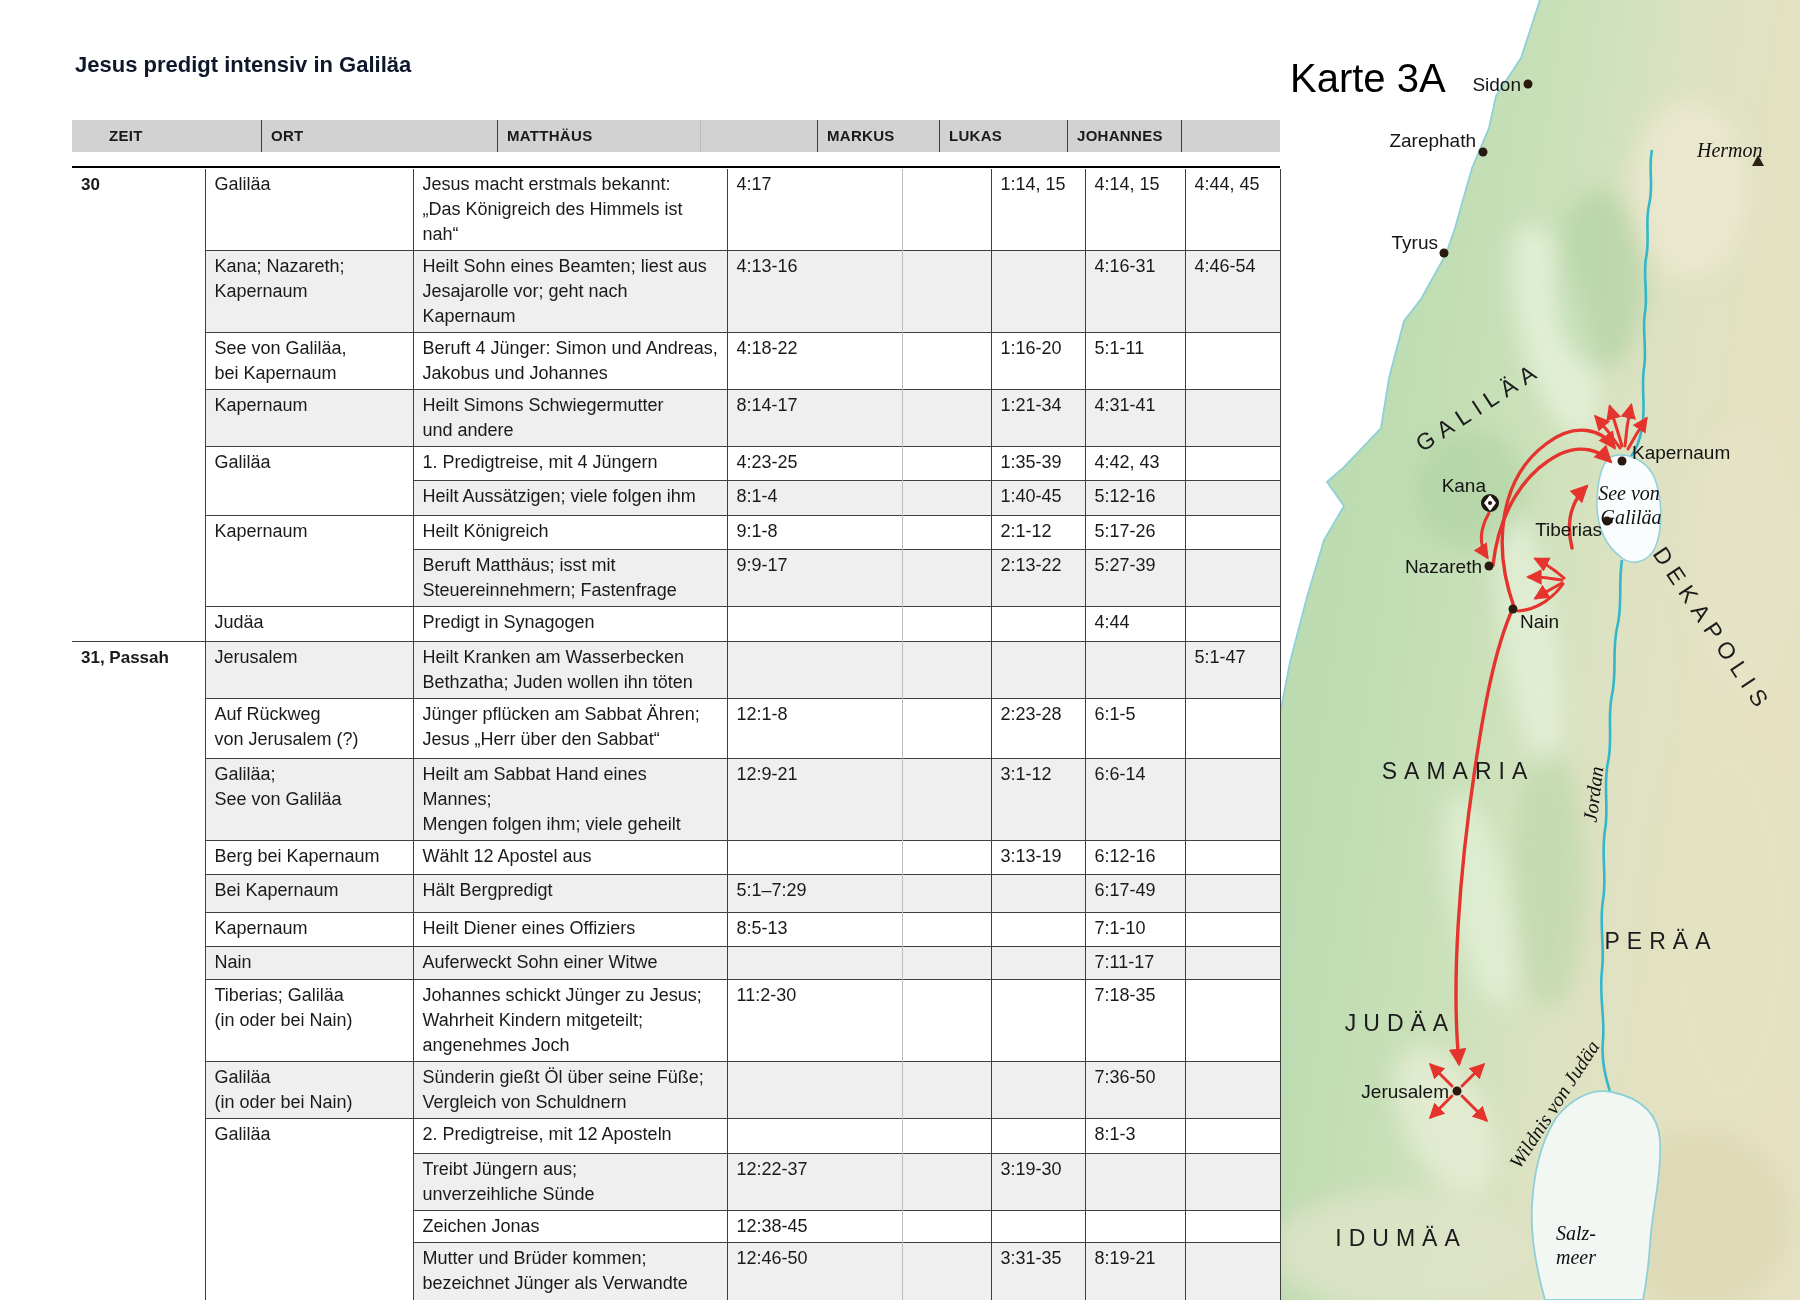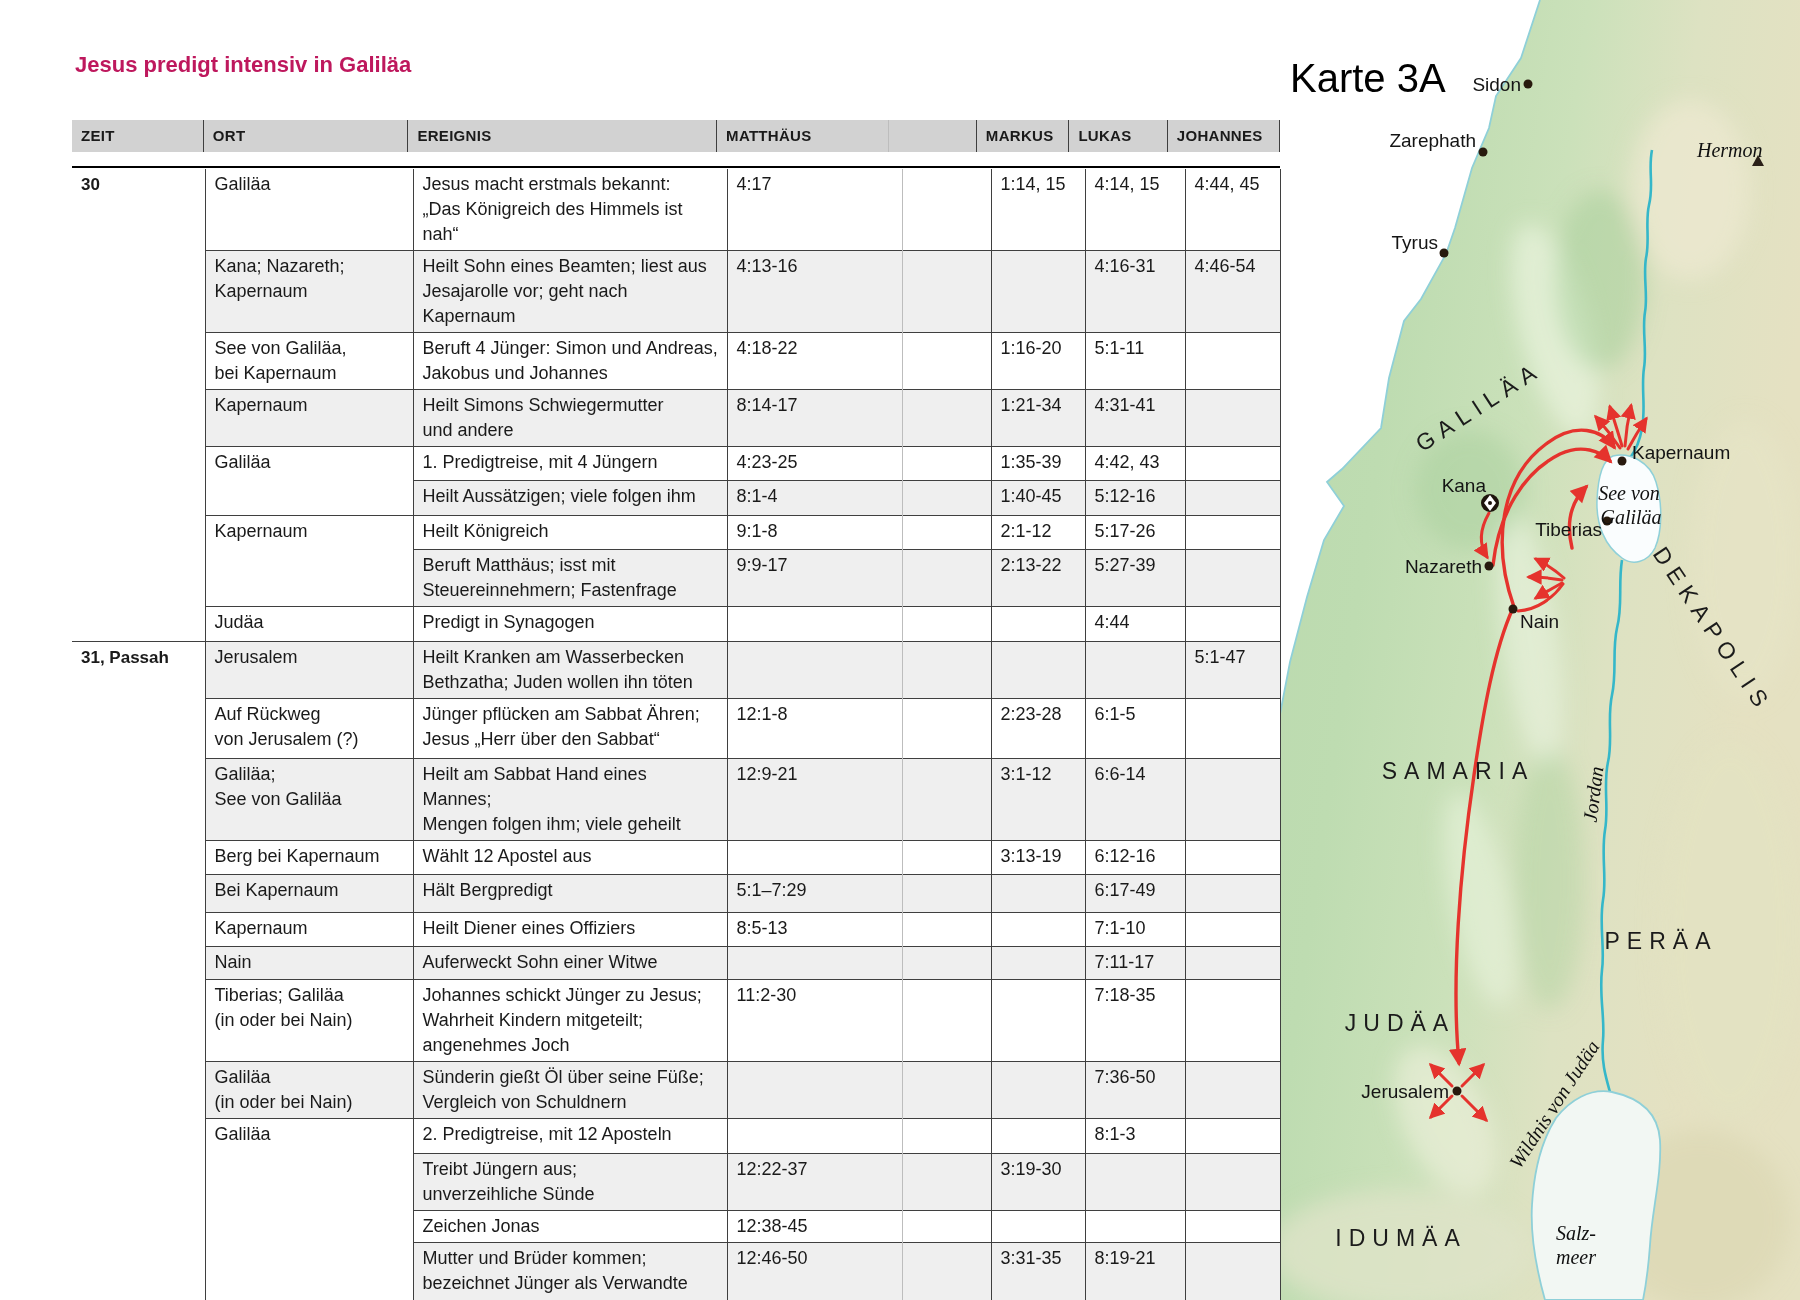--- a/index.html
+++ b/index.html
@@ -8,25 +8,25 @@
   
   #map{position:absolute;left:0;top:0;z-index:0;}
   .region-label{font-family:"Liberation Sans",sans-serif;font-size:23px;letter-spacing:7px;fill:#1b1b1b;}
   .city-label{font-family:"Liberation Sans",sans-serif;font-size:19px;fill:#141414;}
   .geo-label{font-family:"Liberation Serif","DejaVu Serif",serif;font-style:italic;font-size:20px;fill:#101010;}
   .map-title{font-family:"Liberation Sans",sans-serif;font-size:40px;fill:#000;}
   .route{fill:none;stroke:#e5332d;stroke-width:3.4;stroke-linecap:round;}
   .route-thin{fill:none;stroke:#e5332d;stroke-width:3;stroke-linecap:round;}
 
   
-  #page-title{position:absolute;left:75px;top:52px;font-size:22px;font-weight:bold;color:#be185d;z-index:3;}
+  #page-title{position:absolute;left:75px;top:52px;font-size:22px;font-weight:bold;color:#0f172a;z-index:3;}
 
   
   #thead{position:absolute;left:72px;top:120px;width:1208px;height:32px;display:flex;background:#d2d2d2;z-index:2;}
-  #thead .hc{box-sizing:border-box;font-size:15px;font-weight:bold;color:#1a1a1a;line-height:32px;padding-left:9px;letter-spacing:.3px;border-left:1px solid #3f3f3f;}
+  #thead .hc{box-sizing:border-box;font-size:15px;font-weight:bold;color:#1a1a1a;line-height:32px;padding-left:9px;letter-spacing:.3px;border-left:1px solid #3f3f3f;margin-left:28px;}
   #thead .hc.first{border-left:none;}
   #thead .hc.light{border-left:1px solid #bdbdbd;}
   #thead .hc.last{border-right:1px solid #3f3f3f;}
   #hline{position:absolute;left:72px;top:166px;width:1208px;height:2px;background:#000;z-index:2;}
   #twrap{position:absolute;left:72px;top:169px;width:1208px;border-bottom:3px solid #000;z-index:2;}
   table{border-collapse:collapse;table-layout:fixed;width:1208px;}
   td{box-sizing:border-box;vertical-align:top;padding:3px 8px 3px 9px;font-size:18px;line-height:25px;color:#1a1a1a;
      border-left:1px solid #3f3f3f;border-top:1px solid #3f3f3f;white-space:pre-line;overflow:hidden;}
   tr.r0 td{border-top:none;}
   td.zeit{border-left:none;font-weight:bold;font-size:17px;background:#fff;}
@@ -158,21 +158,20 @@
     <text class="geo-label" x="1560" y="1108" text-anchor="middle" transform="rotate(-57 1560 1108)">Wildnis von Judäa</text>
     <text class="geo-label" x="1556" y="1240">Salz-</text>
     <text class="geo-label" x="1556" y="1264">meer</text>
   </svg>
 
   <div id="page-title">Jesus predigt intensiv in Galiläa</div>
 
   <div id="thead">
     <div class="hc first" style="width:133px">ZEIT</div>
     <div class="hc" style="width:208px">ORT</div>
-    <div class="hc" style="width:314px">EREIGNIS</div>
     <div class="hc" style="width:175px">MATTHÄUS</div>
     <div class="hc light" style="width:89px"></div>
     <div class="hc" style="width:94px">MARKUS</div>
     <div class="hc" style="width:100px">LUKAS</div>
     <div class="hc last" style="width:115px">JOHANNES</div>
   </div>
   <div id="hline"></div>
 
   <div id="twrap">
   <table>

